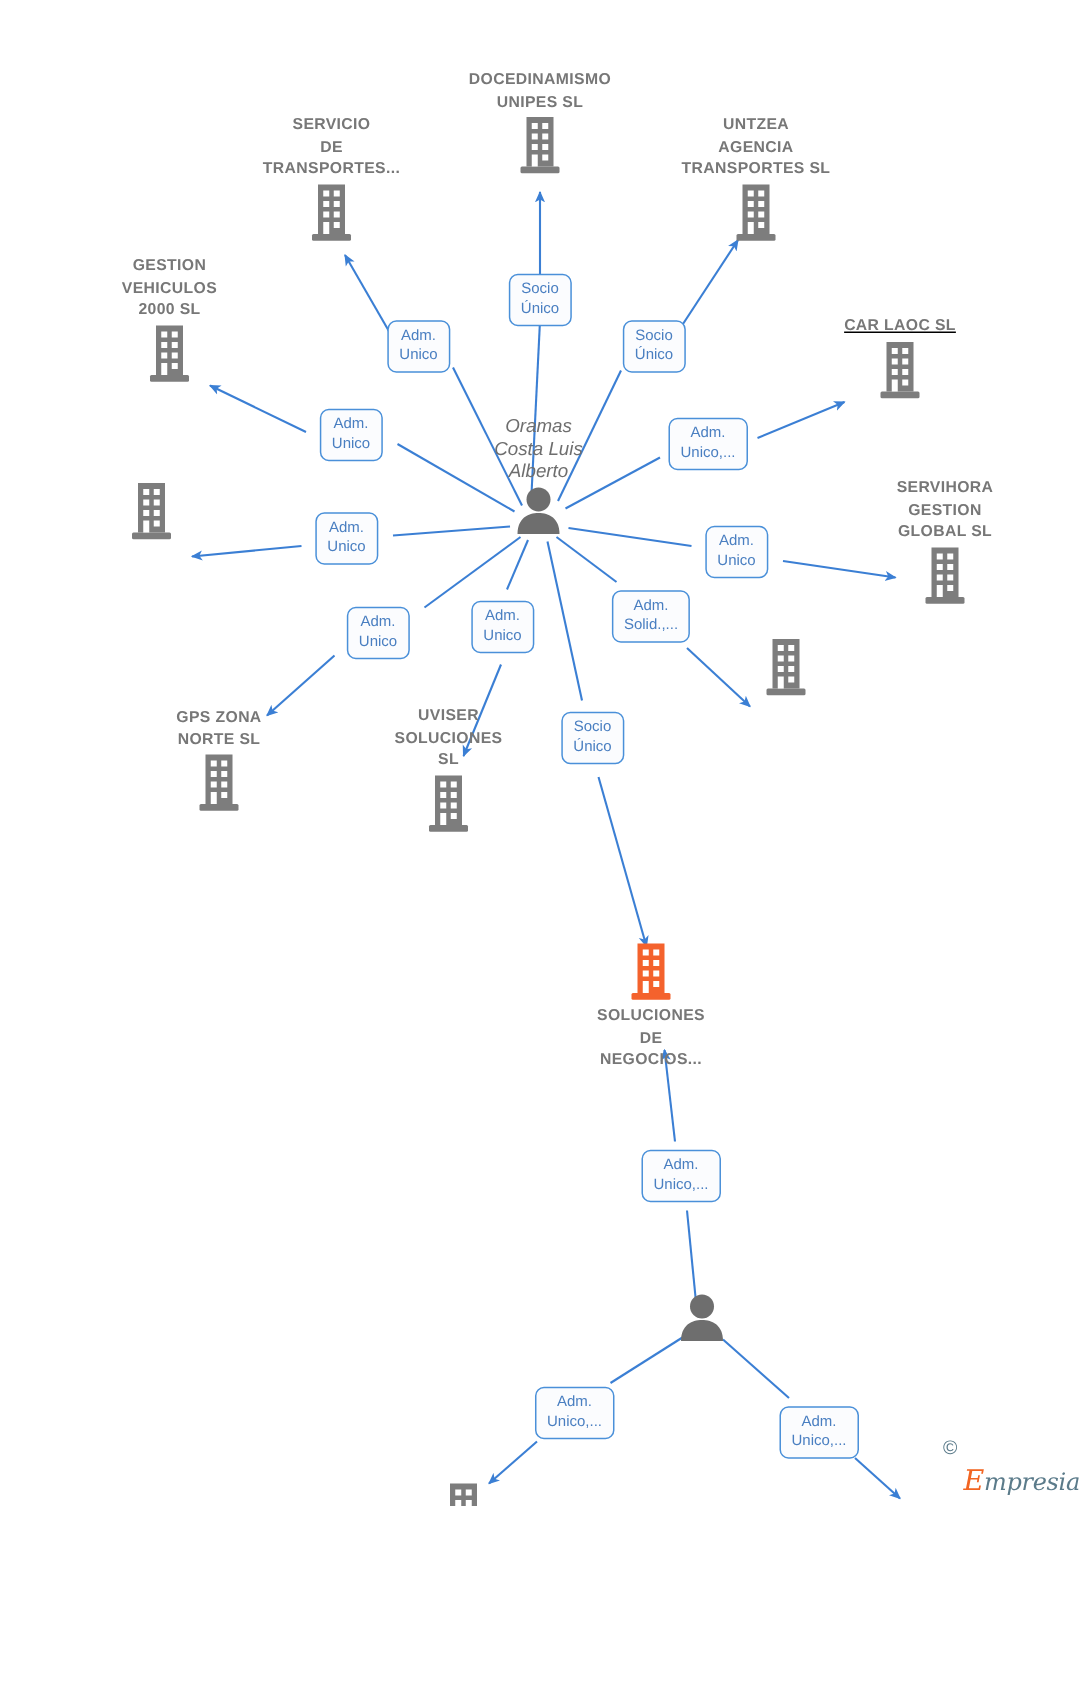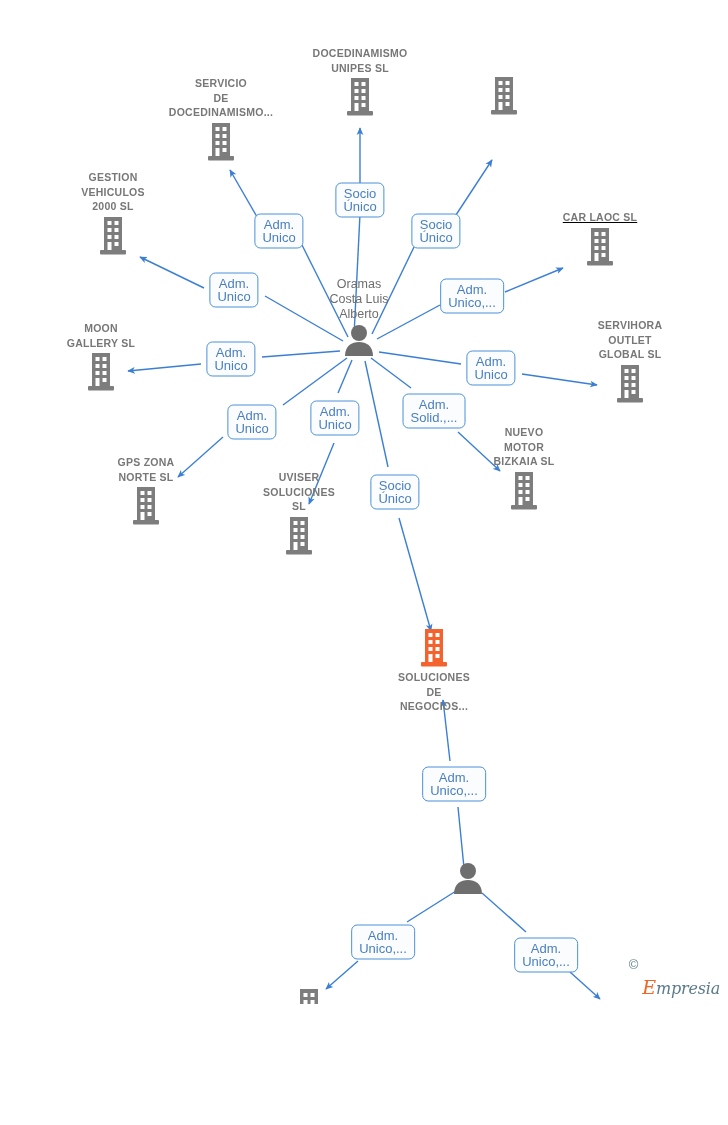--- a/index.html
+++ b/index.html
@@ -36,38 +36,39 @@
     letter-spacing:.25px;
     font-weight:bold;
     white-space:pre-line;
   }
   .node.person .caption{
     font-weight:normal;
     font-size:12.5px;
     line-height:15px;
     color:#6e6e6e;
     letter-spacing:0;
+    font-style:italic;
   }
   .node .glyph{
     display:block;
     margin:0 auto;
     line-height:0;
   }
   .node.cap-above .caption{margin-bottom:2px;}
   .node.cap-below .caption{margin-top:2px;}
 
   
   .chip{
     position:absolute;
     transform:translate(-50%,-50%);
     border:1.3px solid #4a90d9;
     border-radius:6px;
     background:#fbfcfe;
     color:#4a7fc1;
-    font-size:13px;
+    font-size:10px;
     line-height:12.5px;
     text-align:center;
     padding:4px 7px;
     white-space:pre-line;
     box-sizing:border-box;
   }
   
   #watermark{
     position:absolute;
     right:8px;
@@ -145,35 +146,38 @@
             <rect x="18.5" y="12" width="4" height="4" fill="#ffffff"></rect>
             <rect x="11.5" y="19" width="4" height="4" fill="#ffffff"></rect>
             <rect x="18.5" y="19" width="4" height="4" fill="#ffffff"></rect>
             <rect x="11.5" y="26" width="4" height="8" fill="#ffffff"></rect>
             <rect x="18.5" y="26" width="4" height="4" fill="#ffffff"></rect>
           </svg></span>
       </div>
       <div class="node company cap-above" style="left: 221px; top: 76px;">
         <div class="caption">SERVICIO
 DE
-DOCEDINAMISMO...</div>
+TRANSPORTES...</div>
         <span class="glyph"><svg width="34" height="40" viewBox="0 0 34 40" xmlns="http://www.w3.org/2000/svg" aria-hidden="true">
             <rect x="8" y="1" width="18" height="33" fill="#7d7d7d"></rect>
             <rect x="4" y="34" width="26" height="4.5" rx="1" fill="#7d7d7d"></rect>
             <rect x="11.5" y="5" width="4" height="4" fill="#ffffff"></rect>
             <rect x="18.5" y="5" width="4" height="4" fill="#ffffff"></rect>
             <rect x="11.5" y="12" width="4" height="4" fill="#ffffff"></rect>
             <rect x="18.5" y="12" width="4" height="4" fill="#ffffff"></rect>
             <rect x="11.5" y="19" width="4" height="4" fill="#ffffff"></rect>
             <rect x="18.5" y="19" width="4" height="4" fill="#ffffff"></rect>
             <rect x="11.5" y="26" width="4" height="8" fill="#ffffff"></rect>
             <rect x="18.5" y="26" width="4" height="4" fill="#ffffff"></rect>
           </svg></span>
       </div>
       <div class="node company cap-above" style="left: 504px; top: 76px;">
+        <div class="caption">UNTZEA
+AGENCIA
+TRANSPORTES SL</div>
         <span class="glyph"><svg width="34" height="40" viewBox="0 0 34 40" xmlns="http://www.w3.org/2000/svg" aria-hidden="true">
             <rect x="8" y="1" width="18" height="33" fill="#7d7d7d"></rect>
             <rect x="4" y="34" width="26" height="4.5" rx="1" fill="#7d7d7d"></rect>
             <rect x="11.5" y="5" width="4" height="4" fill="#ffffff"></rect>
             <rect x="18.5" y="5" width="4" height="4" fill="#ffffff"></rect>
             <rect x="11.5" y="12" width="4" height="4" fill="#ffffff"></rect>
             <rect x="18.5" y="12" width="4" height="4" fill="#ffffff"></rect>
             <rect x="11.5" y="19" width="4" height="4" fill="#ffffff"></rect>
             <rect x="18.5" y="19" width="4" height="4" fill="#ffffff"></rect>
             <rect x="11.5" y="26" width="4" height="8" fill="#ffffff"></rect>
@@ -206,38 +210,36 @@
             <rect x="18.5" y="5" width="4" height="4" fill="#ffffff"></rect>
             <rect x="11.5" y="12" width="4" height="4" fill="#ffffff"></rect>
             <rect x="18.5" y="12" width="4" height="4" fill="#ffffff"></rect>
             <rect x="11.5" y="19" width="4" height="4" fill="#ffffff"></rect>
             <rect x="18.5" y="19" width="4" height="4" fill="#ffffff"></rect>
             <rect x="11.5" y="26" width="4" height="8" fill="#ffffff"></rect>
             <rect x="18.5" y="26" width="4" height="4" fill="#ffffff"></rect>
           </svg></span>
       </div>
       <div class="node company cap-above" style="left: 101px; top: 321px;">
-        <div class="caption">MOON
-GALLERY SL</div>
         <span class="glyph"><svg width="34" height="40" viewBox="0 0 34 40" xmlns="http://www.w3.org/2000/svg" aria-hidden="true">
             <rect x="8" y="1" width="18" height="33" fill="#7d7d7d"></rect>
             <rect x="4" y="34" width="26" height="4.5" rx="1" fill="#7d7d7d"></rect>
             <rect x="11.5" y="5" width="4" height="4" fill="#ffffff"></rect>
             <rect x="18.5" y="5" width="4" height="4" fill="#ffffff"></rect>
             <rect x="11.5" y="12" width="4" height="4" fill="#ffffff"></rect>
             <rect x="18.5" y="12" width="4" height="4" fill="#ffffff"></rect>
             <rect x="11.5" y="19" width="4" height="4" fill="#ffffff"></rect>
             <rect x="18.5" y="19" width="4" height="4" fill="#ffffff"></rect>
             <rect x="11.5" y="26" width="4" height="8" fill="#ffffff"></rect>
             <rect x="18.5" y="26" width="4" height="4" fill="#ffffff"></rect>
           </svg></span>
       </div>
       <div class="node company cap-above" style="left: 630px; top: 318px;">
         <div class="caption">SERVIHORA
-OUTLET
+GESTION
 GLOBAL  SL</div>
         <span class="glyph"><svg width="34" height="40" viewBox="0 0 34 40" xmlns="http://www.w3.org/2000/svg" aria-hidden="true">
             <rect x="8" y="1" width="18" height="33" fill="#7d7d7d"></rect>
             <rect x="4" y="34" width="26" height="4.5" rx="1" fill="#7d7d7d"></rect>
             <rect x="11.5" y="5" width="4" height="4" fill="#ffffff"></rect>
             <rect x="18.5" y="5" width="4" height="4" fill="#ffffff"></rect>
             <rect x="11.5" y="12" width="4" height="4" fill="#ffffff"></rect>
             <rect x="18.5" y="12" width="4" height="4" fill="#ffffff"></rect>
             <rect x="11.5" y="19" width="4" height="4" fill="#ffffff"></rect>
             <rect x="18.5" y="19" width="4" height="4" fill="#ffffff"></rect>
@@ -247,21 +249,21 @@
       </div>
       <div class="node person cap-above" style="left: 359px; top: 277px;">
         <div class="caption">Oramas
 Costa Luis
 Alberto</div>
         <span class="glyph"><svg width="34" height="32" viewBox="0 0 34 32" xmlns="http://www.w3.org/2000/svg" aria-hidden="true">
             <circle cx="17" cy="9" r="8" fill="#6e6e6e"></circle>
             <path d="M 3 32 C 3 21.5 10 18 17 18 C 24 18 31 21.5 31 32 Z" fill="#6e6e6e"></path>
           </svg></span>
       </div>
-      <div class="node company cap-above" style="left: 146px; top: 455px; text-align: center;">
+      <div class="node company cap-above" style="left: 146px; top: 471px; text-align: center;">
         <div class="caption">GPS ZONA
 NORTE SL</div>
         <span class="glyph"><svg width="34" height="40" viewBox="0 0 34 40" xmlns="http://www.w3.org/2000/svg" aria-hidden="true">
             <rect x="8" y="1" width="18" height="33" fill="#7d7d7d"></rect>
             <rect x="4" y="34" width="26" height="4.5" rx="1" fill="#7d7d7d"></rect>
             <rect x="11.5" y="5" width="4" height="4" fill="#ffffff"></rect>
             <rect x="18.5" y="5" width="4" height="4" fill="#ffffff"></rect>
             <rect x="11.5" y="12" width="4" height="4" fill="#ffffff"></rect>
             <rect x="18.5" y="12" width="4" height="4" fill="#ffffff"></rect>
             <rect x="11.5" y="19" width="4" height="4" fill="#ffffff"></rect>
@@ -281,23 +283,20 @@
             <rect x="18.5" y="5" width="4" height="4" fill="#ffffff"></rect>
             <rect x="11.5" y="12" width="4" height="4" fill="#ffffff"></rect>
             <rect x="18.5" y="12" width="4" height="4" fill="#ffffff"></rect>
             <rect x="11.5" y="19" width="4" height="4" fill="#ffffff"></rect>
             <rect x="18.5" y="19" width="4" height="4" fill="#ffffff"></rect>
             <rect x="11.5" y="26" width="4" height="8" fill="#ffffff"></rect>
             <rect x="18.5" y="26" width="4" height="4" fill="#ffffff"></rect>
           </svg></span>
       </div>
       <div class="node company cap-above" style="left: 524px; top: 425px;">
-        <div class="caption">NUEVO
-MOTOR
-BIZKAIA  SL</div>
         <span class="glyph"><svg width="34" height="40" viewBox="0 0 34 40" xmlns="http://www.w3.org/2000/svg" aria-hidden="true">
             <rect x="8" y="1" width="18" height="33" fill="#7d7d7d"></rect>
             <rect x="4" y="34" width="26" height="4.5" rx="1" fill="#7d7d7d"></rect>
             <rect x="11.5" y="5" width="4" height="4" fill="#ffffff"></rect>
             <rect x="18.5" y="5" width="4" height="4" fill="#ffffff"></rect>
             <rect x="11.5" y="12" width="4" height="4" fill="#ffffff"></rect>
             <rect x="18.5" y="12" width="4" height="4" fill="#ffffff"></rect>
             <rect x="11.5" y="19" width="4" height="4" fill="#ffffff"></rect>
             <rect x="18.5" y="19" width="4" height="4" fill="#ffffff"></rect>
             <rect x="11.5" y="26" width="4" height="8" fill="#ffffff"></rect>

